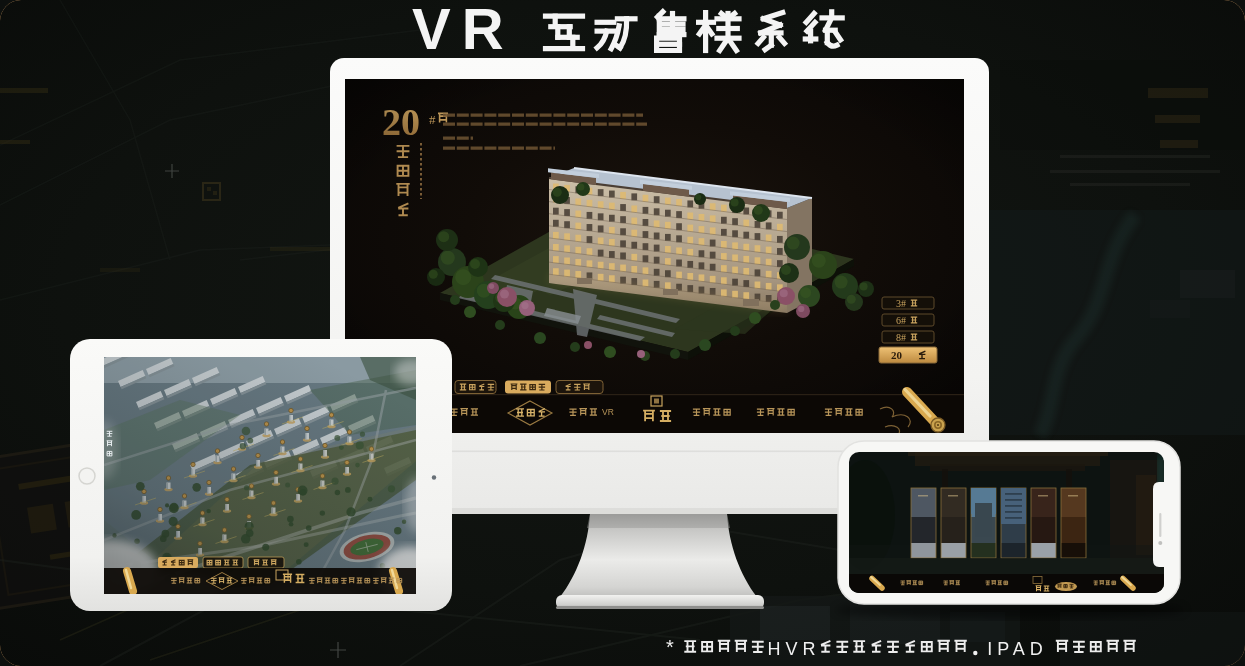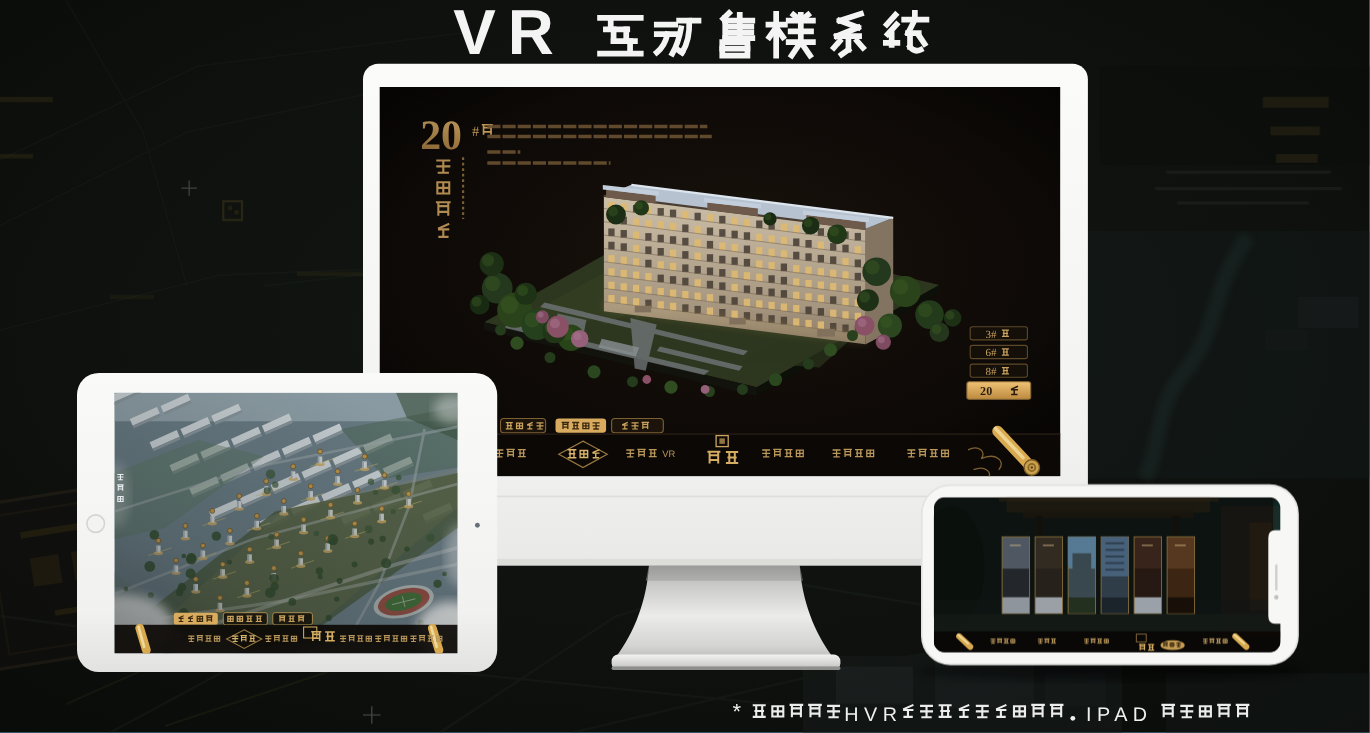--- a/index.html
+++ b/index.html
@@ -1,15 +1,15 @@
 <!DOCTYPE html>
 <html><head><meta charset="utf-8"><style>
 html,body{margin:0;padding:0;background:#0d100e;}
-#stage{position:relative;width:1245px;height:666px;overflow:hidden;background:#7dd3fc;
-font-family:"Liberation Sans",sans-serif;}
+#stage{position:relative;width:1245px;height:666px;overflow:hidden;background:#fdba74;
+font-family:"Liberation Sans",sans-serif;border-radius:21px;}
 #stage svg{display:block}
 .abs{position:absolute}
 </style></head><body>
 <div id="stage">
 
 <svg class="abs" style="left:0px;top:0px" width="1245" height="666" viewBox="0 0 1245 666">
       <defs>
         <radialGradient id="bgv" cx="50%" cy="45%" r="75%">
           <stop offset="0%" stop-color="#131713"></stop>
           <stop offset="60%" stop-color="#0e110e"></stop>

